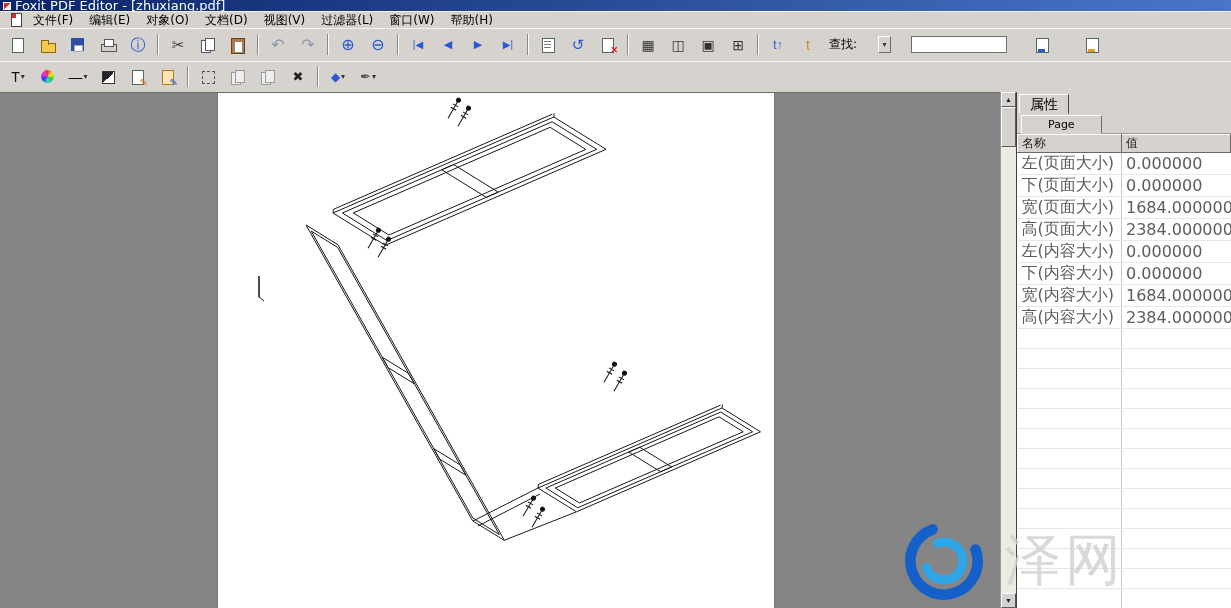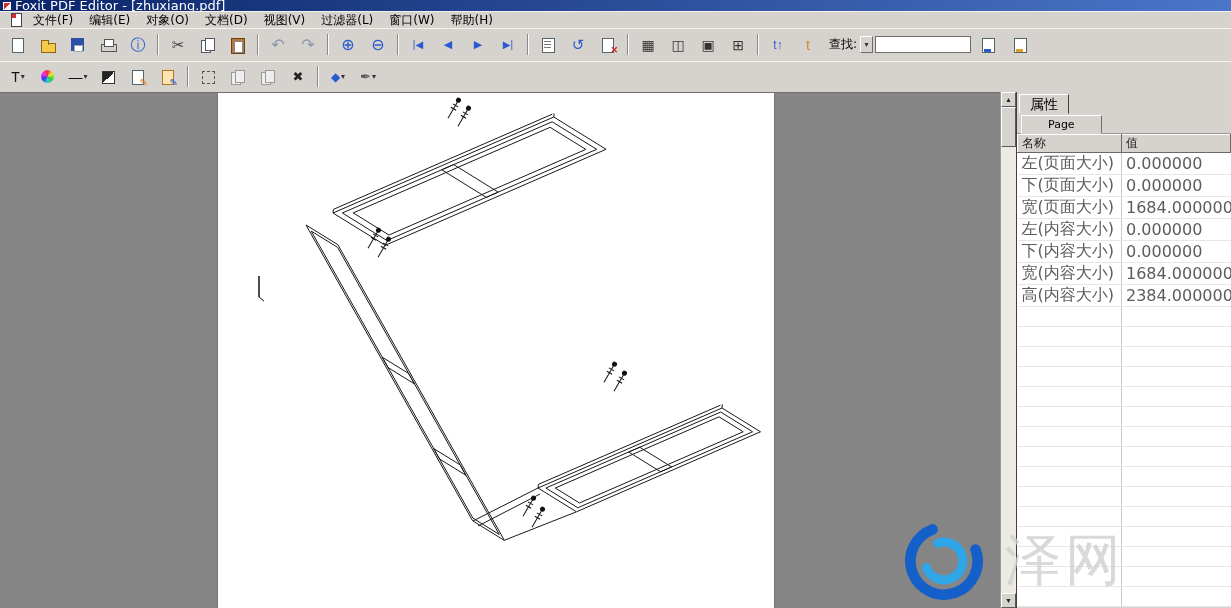--- a/index.html
+++ b/index.html
@@ -20,21 +20,21 @@
   .tbrow{display:flex;align-items:center;background:#d6d3ce;padding-left:3px;box-shadow:inset 0 1px 0 #f4f2ee}
   .tbrow1{height:33px}
   .tbrow2{height:31px}
   .tb-items{display:flex;align-items:center}
   .tb-btn{width:30px;height:26px;background:transparent;border:1px solid transparent;display:flex;
     align-items:center;justify-content:center;padding:0;gap:1px;cursor:default}
   .gi{font-size:14px;line-height:1}
   .dd{font-size:8px;color:#333;line-height:1}
   .tb-sep{width:2px;height:21px;border-left:1px solid #8a8a8a;border-right:1px solid #fbfbf9;margin:0 4px}
 
-  .find-group{display:flex;align-items:center;gap:2px;margin-left:6px}
+  .find-group{display:flex;align-items:center;gap:20px;margin-left:6px}
   .find-label{font-size:12px;margin-right:1px;white-space:nowrap}
   .find-dd{width:13px;height:17px;background:#d6d3ce;border:1px solid;border-color:#fff #6e6e6e #6e6e6e #fff;
     font-size:7px;line-height:1;padding:0}
   .find-input{width:96px;height:17px;border:1px solid #6e6e6e;background:#fff;font-size:12px;padding:0 3px}
 
   
   .ci{position:relative;display:inline-block;width:16px;height:16px;flex:0 0 auto}
   .ci-appdoc{width:14px;height:15px;margin-right:2px}
   .ci-appdoc::before{content:"";position:absolute;left:2px;top:1px;width:9px;height:12px;background:#fff;border:1px solid #445}
   .ci-appdoc::after{content:"";position:absolute;left:3px;top:2px;width:4px;height:4px;background:#d03030}
@@ -409,20 +409,24 @@
             </tr>
             <tr>
               <td>下(页面大小)</td>
               <td>0.000000</td>
             </tr>
             <tr>
               <td>宽(页面大小)</td>
               <td>1684.000000</td>
             </tr>
             <tr>
+              <td>高(页面大小)</td>
+              <td>2384.000000</td>
+            </tr>
+            <tr>
               <td>左(内容大小)</td>
               <td>0.000000</td>
             </tr>
             <tr>
               <td>下(内容大小)</td>
               <td>0.000000</td>
             </tr>
             <tr>
               <td>宽(内容大小)</td>
               <td>1684.000000</td>

